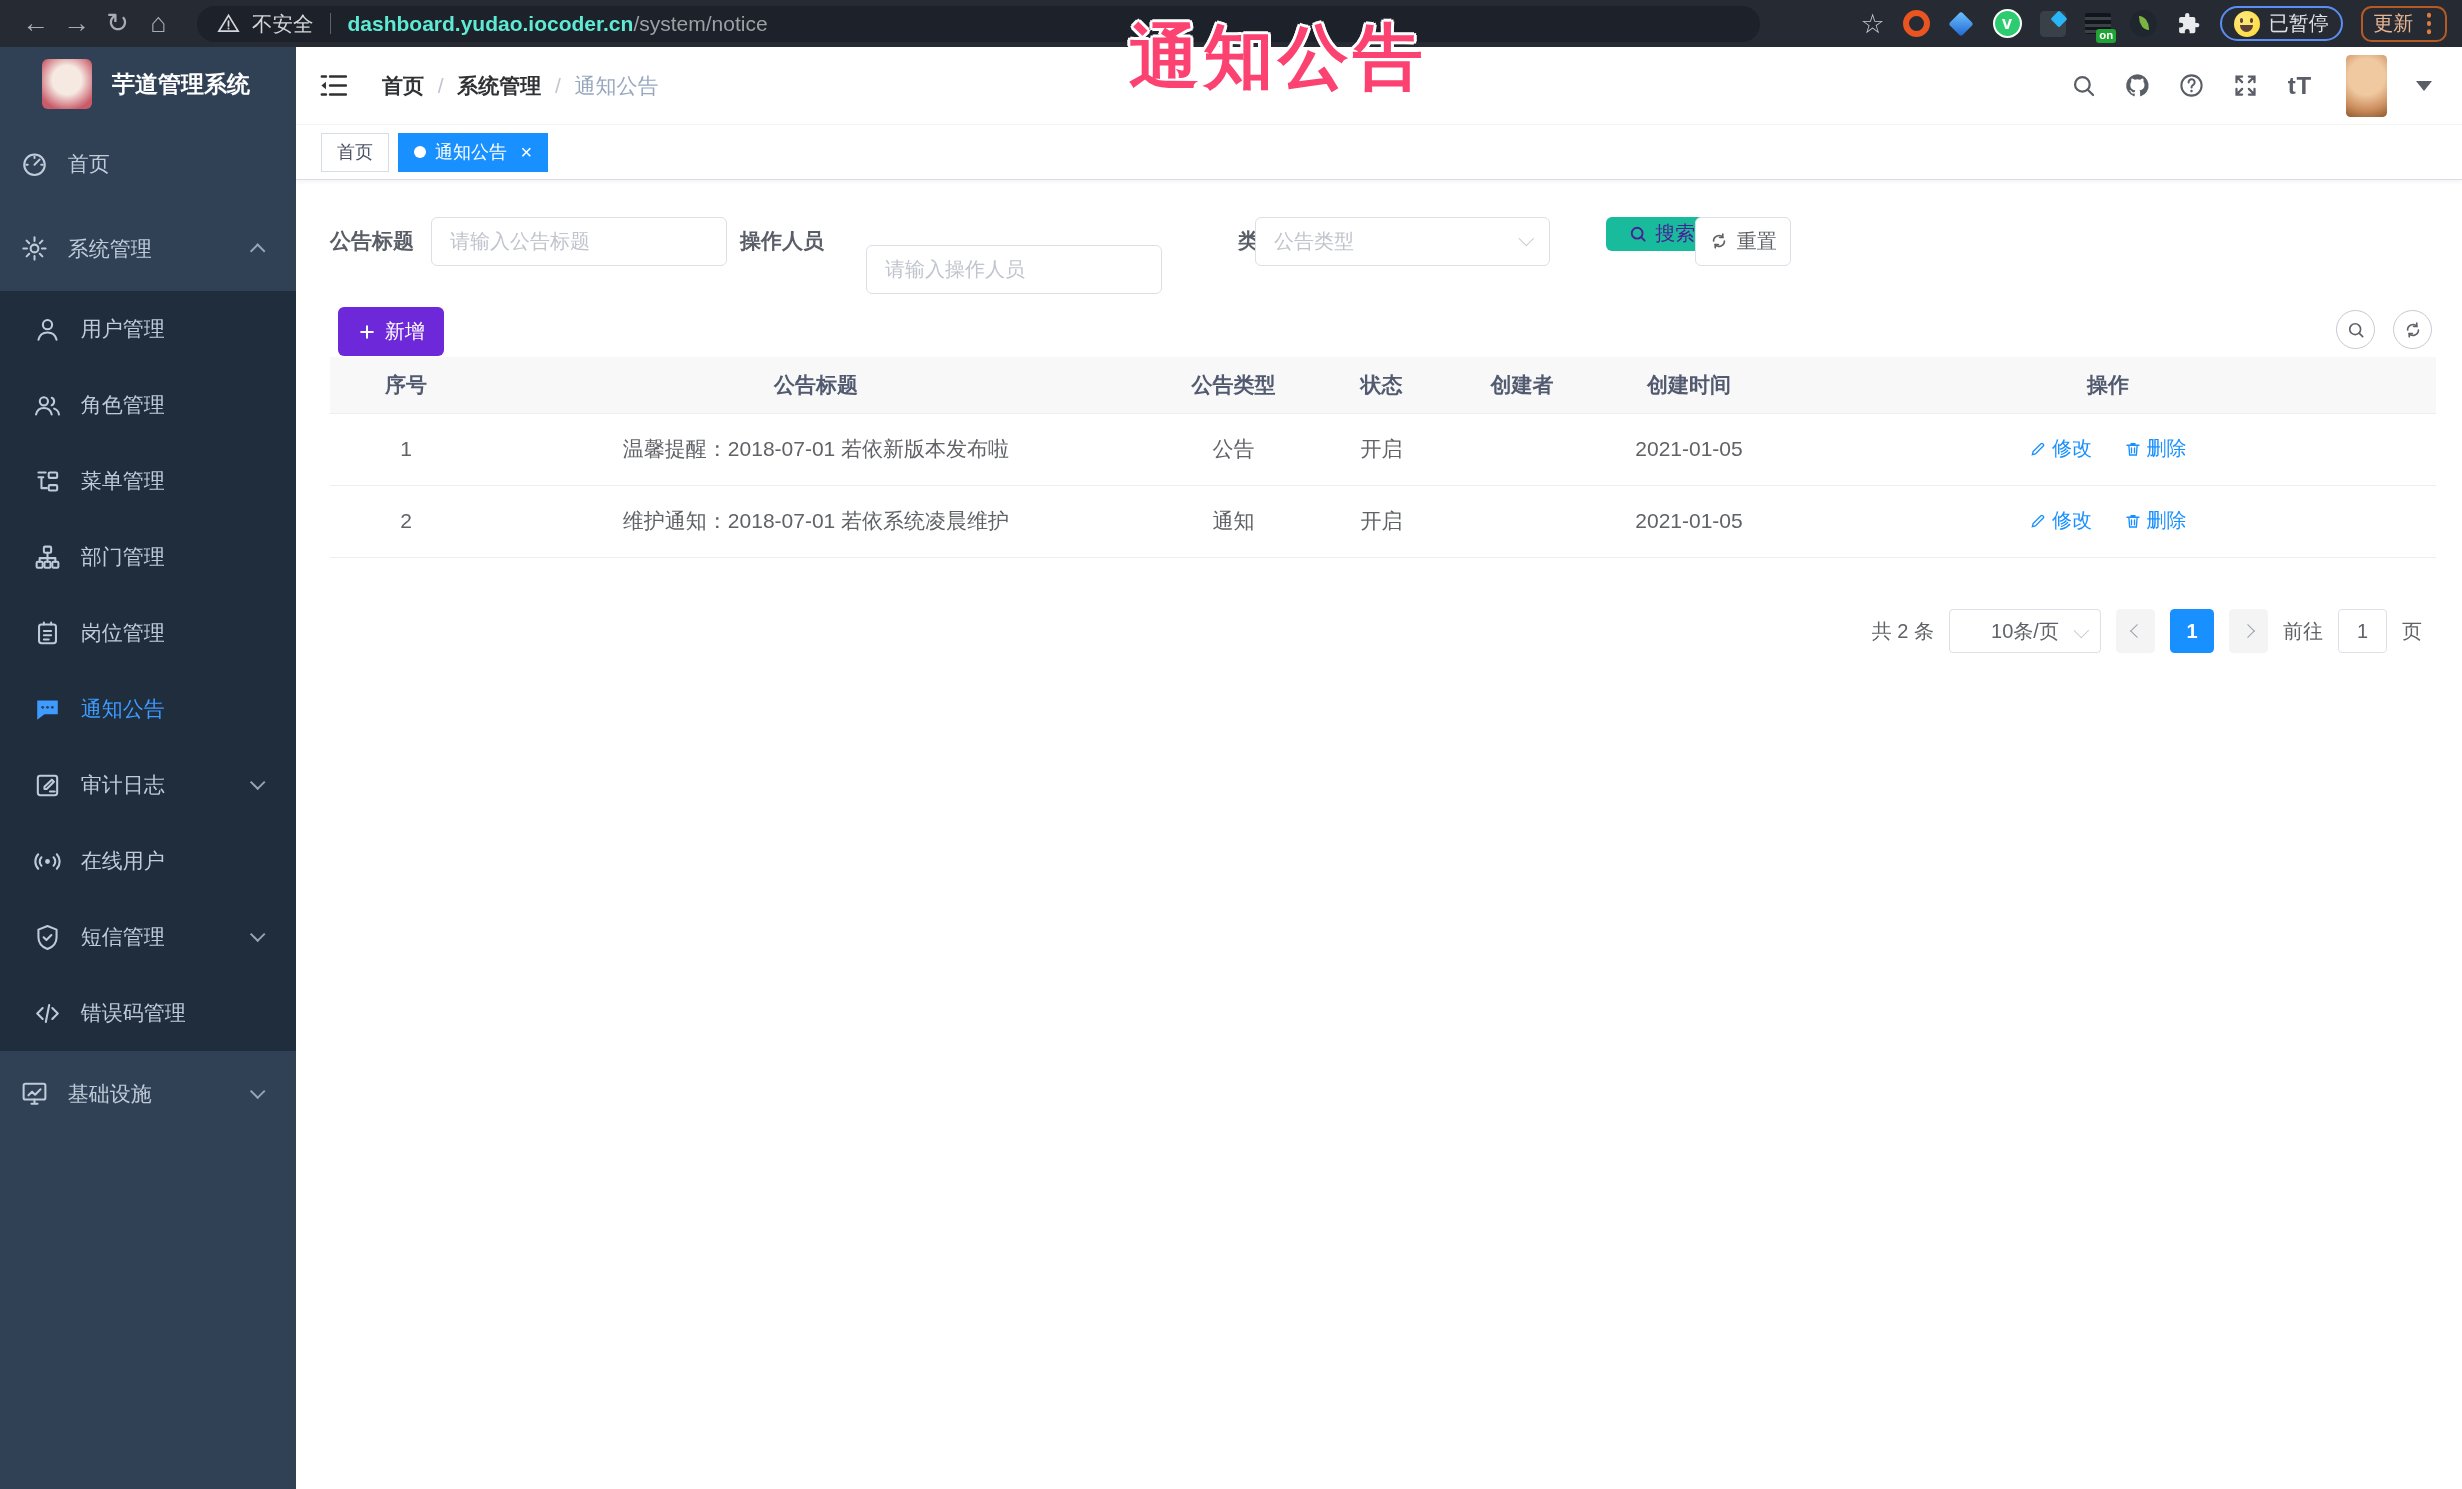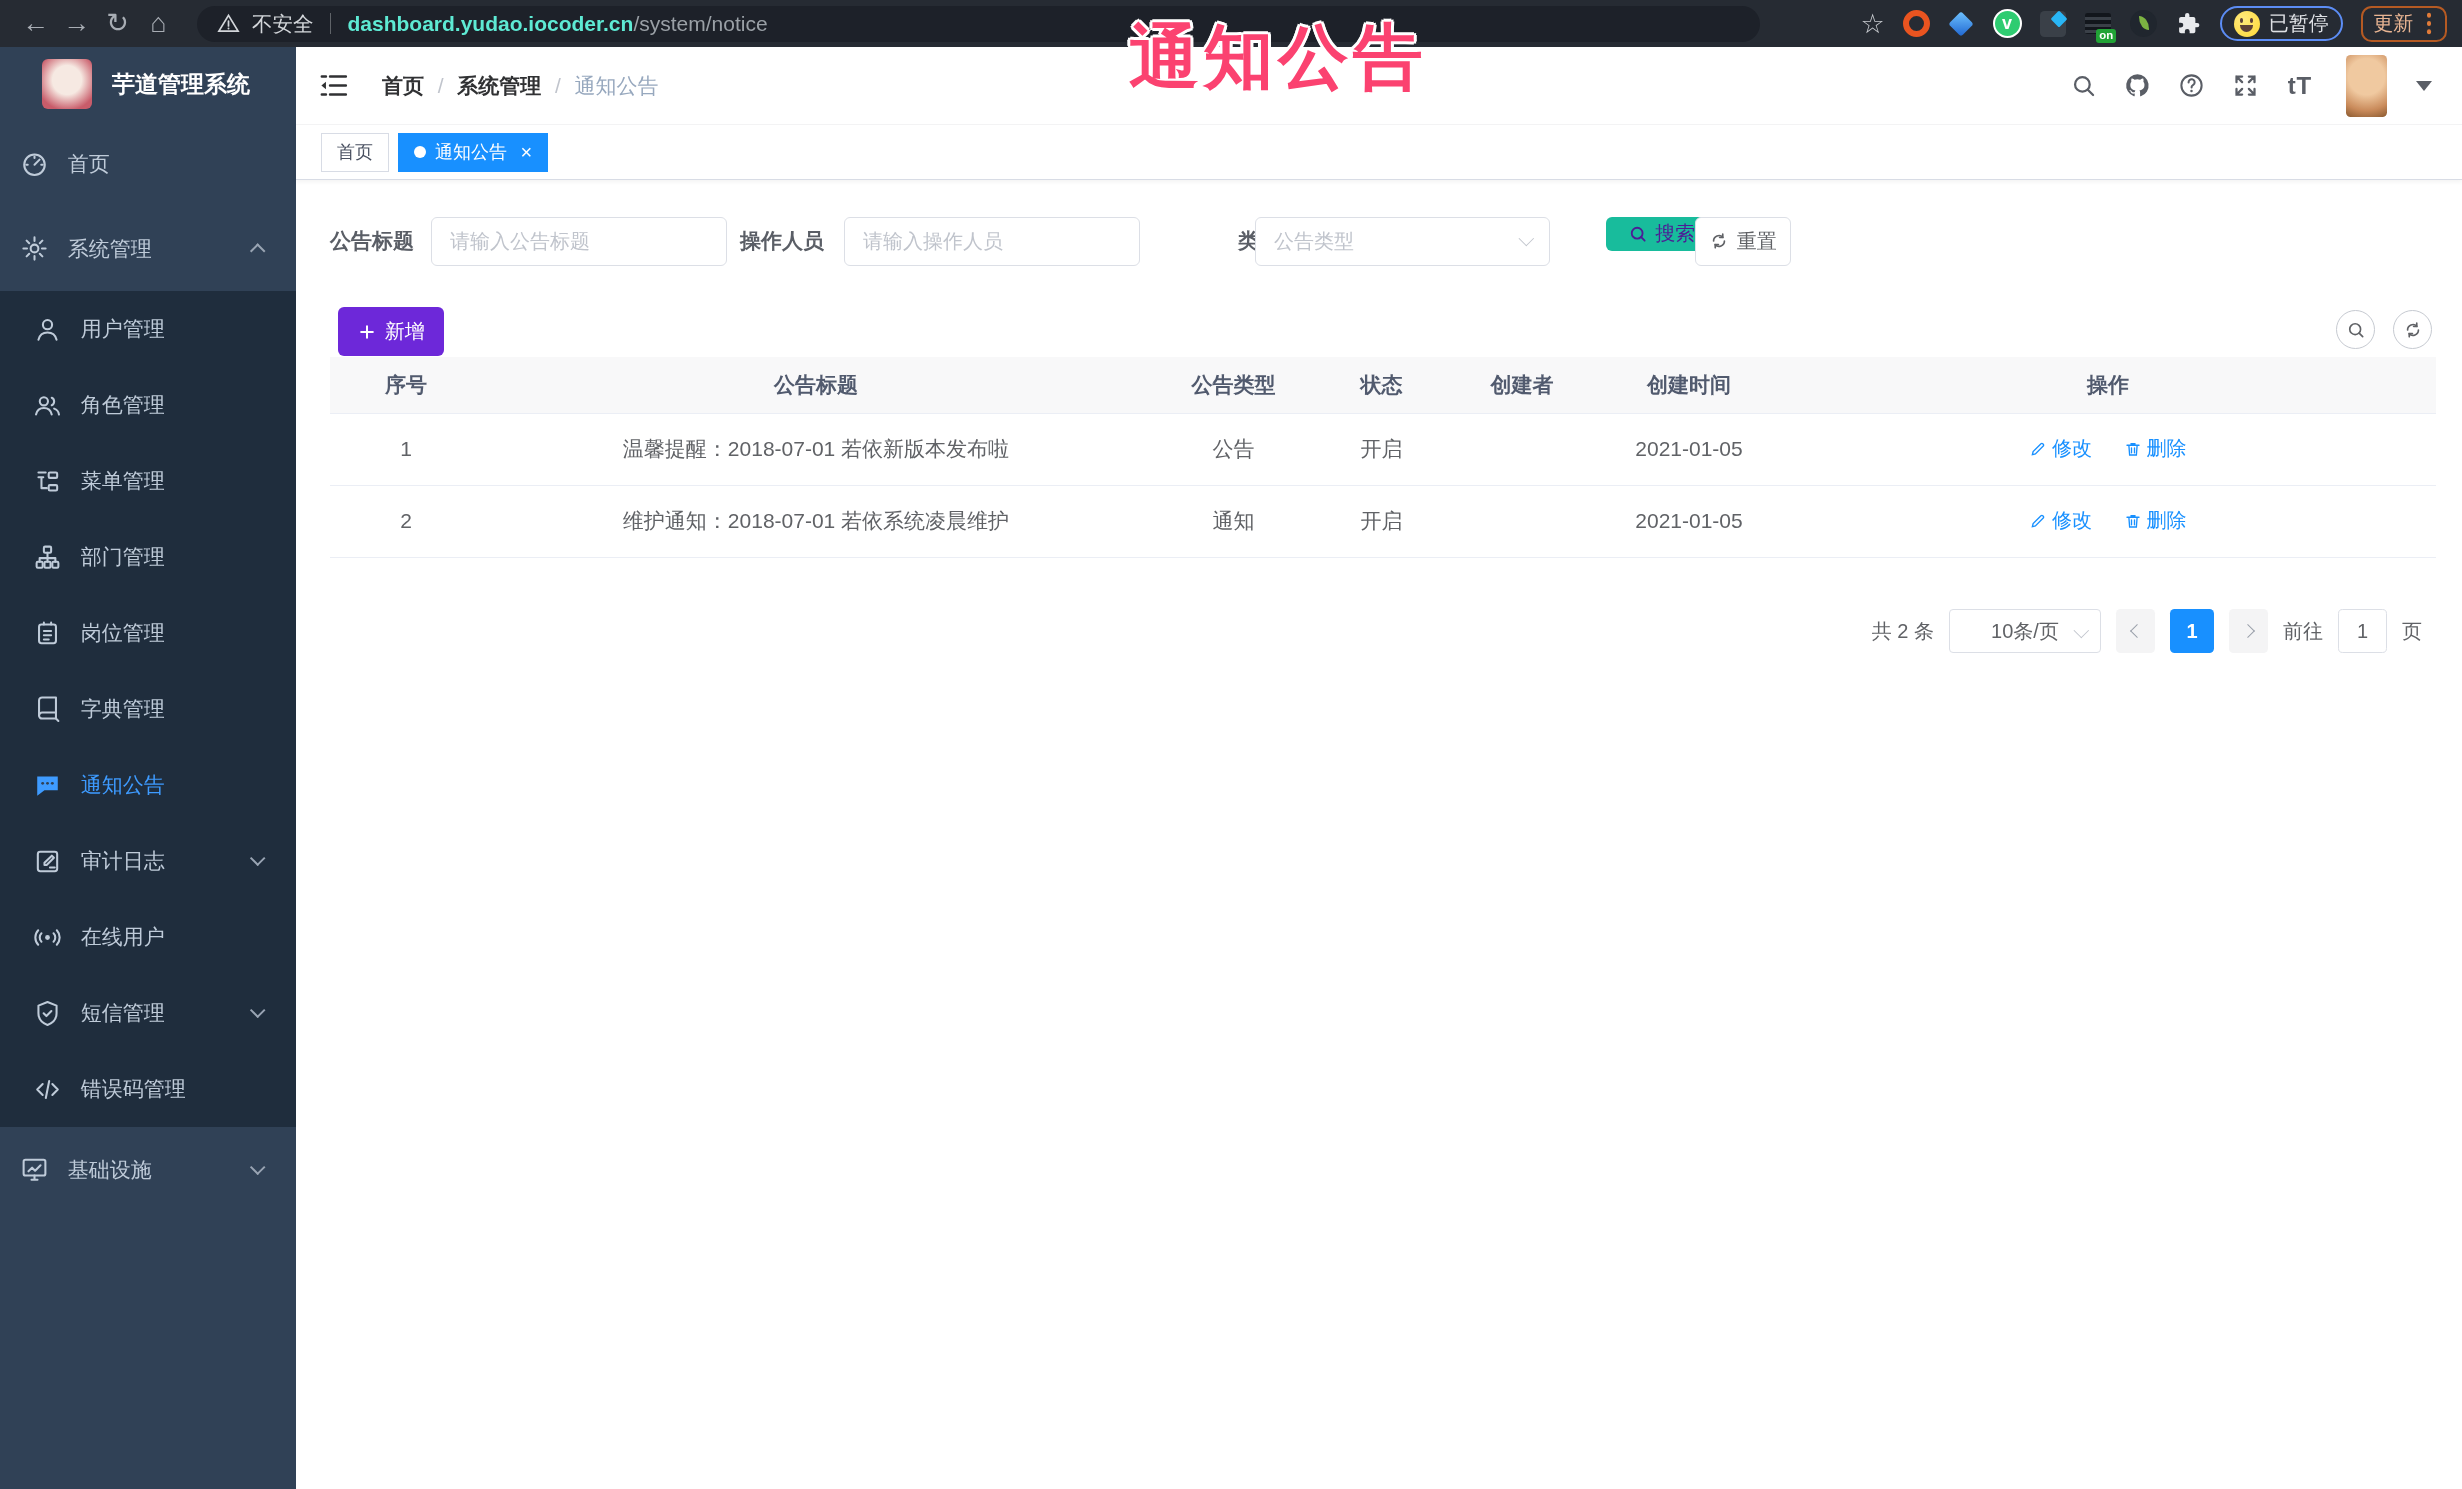--- a/index.html
+++ b/index.html
@@ -286,30 +286,20 @@
         <div class="mi">
           <span class="ic">
             <svg viewBox="0 0 24 24" fill="none" stroke="currentColor" stroke-width="1.7" stroke-linecap="round" stroke-linejoin="round">
               <rect x="5" y="4.5" width="14" height="15.5" rx="2"></rect>
               <path d="M9 4.5V3M15 4.5V3M9 10h6M9 13.5h6M9 17h4"></path>
             </svg>
           </span>
           <span class="lbl">岗位管理</span>
 
         </div>
-        <div class="mi">
-          <span class="ic">
-            <svg viewBox="0 0 24 24" fill="none" stroke="currentColor" stroke-width="1.7" stroke-linecap="round" stroke-linejoin="round">
-              <path d="M5 4.5A2.5 2.5 0 017.5 2H19v17.5H7.5A2.5 2.5 0 015 17z"></path>
-              <path d="M5 17A2.5 2.5 0 017.5 14.5H19M19 19.5l2 2"></path>
-            </svg>
-          </span>
-          <span class="lbl">字典管理</span>
-
-        </div>
         <div class="mi active">
           <span class="ic">
             <svg viewBox="0 0 24 24" fill="none" stroke="currentColor" stroke-width="1.7" stroke-linecap="round" stroke-linejoin="round">
               <path d="M3.5 4.5h17v11.5H9.5l-6 4.5z" fill="currentColor" stroke="none"></path>
               <circle cx="8" cy="10.2" r="1.2" fill="#304156" stroke="none"></circle>
               <circle cx="12" cy="10.2" r="1.2" fill="#304156" stroke="none"></circle>
               <circle cx="16" cy="10.2" r="1.2" fill="#304156" stroke="none"></circle>
             </svg>
           </span>
           <span class="lbl">通知公告</span>
@@ -423,21 +413,21 @@
       <span class="close">×</span>
     </span>
   </div>
 
   <div class="content">
 
     <div class="filter-row">
       <span class="f-label" style="left:0">公告标题</span>
       <input class="f-input" style="left: 101px; width: 296px; font-family: Liberation Serif, serif;" placeholder="请输入公告标题">
       <span class="f-label" style="left:410px">操作人员</span>
-      <input class="f-input" style="left: 514px; width: 296px;" placeholder="请输入操作人员">
+      <input class="f-input" style="left: 536px; width: 296px; margin-top: 28px;" placeholder="请输入操作人员">
       <span class="f-label" style="left:908px">类型</span>
       <span class="sel-wrap" style="left:925px;width:295px">
         <input class="f-input" readonly="" placeholder="公告类型" style="">
         <span class="sel-chev"></span>
       </span>
       <button class="btn btn-search">
         <svg viewBox="0 0 24 24" fill="none" stroke="currentColor" stroke-width="2.2" stroke-linecap="round">
             <circle cx="11" cy="11" r="6.5"></circle>
             <path d="M15.8 15.8L20 20"></path>
           </svg>

